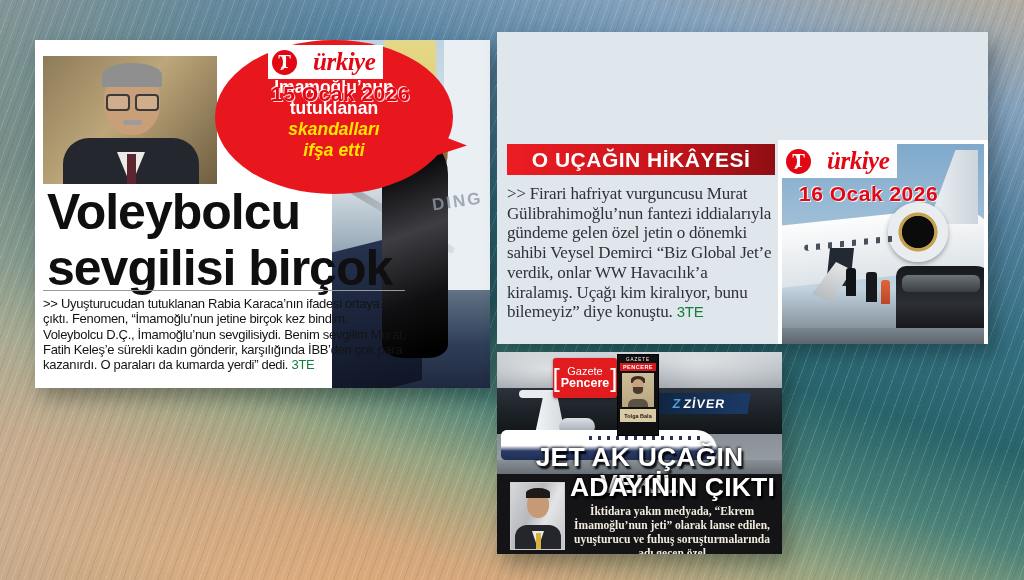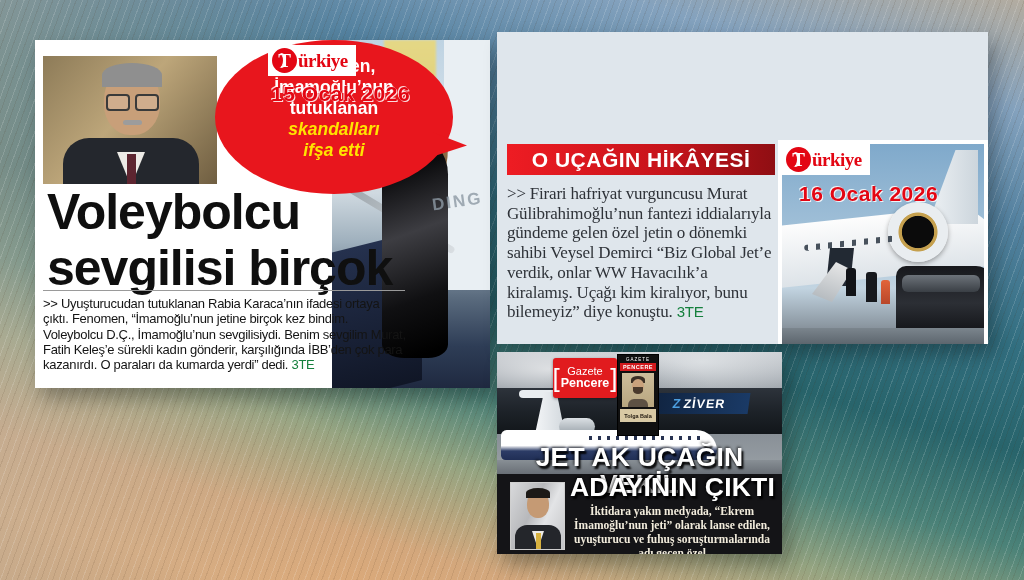--- a/index.html
+++ b/index.html
@@ -38,21 +38,21 @@
   .im-gl-l{left:63px;} .im-gl-r{left:92px;}
   .im-stache{position:absolute;left:80px;top:64px;width:19px;height:5px;background:#9c9c9c;border-radius:3px;}
   .bubble{position:absolute;left:180px;top:0;width:238px;height:154px;background:#e8161d;border-radius:50%;z-index:3;text-align:center;color:#fff;font-weight:800;}
   .bubble::after{content:"";position:absolute;right:-14px;top:60%;width:34px;height:24px;background:#e8161d;clip-path:polygon(0 0,100% 55%,0 100%);}
   .bubble .bl{display:block;font-size:17.5px;line-height:21px;}
   .bubble .bl:first-child{margin-top:16px;}
   .bubble .yellow{color:#ffe400;font-style:italic;}
   .tk-logo{position:absolute;display:flex;align-items:center;background:#fff;z-index:4;padding:3px 8px 3px 4px;}
   .tk-circle{width:25px;height:25px;border-radius:50%;background:#e30613;color:#fff;display:flex;align-items:center;justify-content:center;font-family:"Liberation Serif",serif;font-weight:700;font-size:19px;position:relative;}
   .tk-circle::before{content:"";position:absolute;left:2px;top:5px;width:9px;height:15px;border-radius:50%;box-shadow:3px 0 0 0 #fff;opacity:.9;}
-  .tk-rest{color:#e30613;font-family:"Liberation Serif",serif;font-weight:700;font-size:19px;letter-spacing:-.5px;margin-left:1px;}
+  .tk-rest{color:#e30613;font-family:"Liberation Serif",serif;font-weight:700;font-size:25px;letter-spacing:-.5px;margin-left:16px;font-style:italic;}
   .clip-left .tk-logo{left:233px;top:5px;}
   .tk-date{position:absolute;z-index:4;color:#e30613;font-weight:800;font-size:21px;letter-spacing:.5px;text-shadow:1px 1px 0 rgba(255,255,255,.85),-1px -1px 0 rgba(255,255,255,.85);}
   .clip-left .tk-date{left:236px;top:42px;}
   .hl-left{position:absolute;left:12px;z-index:2;font-weight:900;font-size:50px;letter-spacing:-1px;color:#0f0f0f;line-height:1;}
   .hl-left.l1{top:147px;} .hl-left.l2{top:203px;}
   .left-rule{position:absolute;left:8px;top:250px;width:362px;height:1px;background:#9a9a9a;z-index:2;}
   .left-body{position:absolute;left:8px;top:256px;width:364px;z-index:2;font-size:13px;line-height:1.18;letter-spacing:-.3px;color:#141414;font-weight:400;}
   .pageref{font-weight:400;color:#15803d;}
 
   

